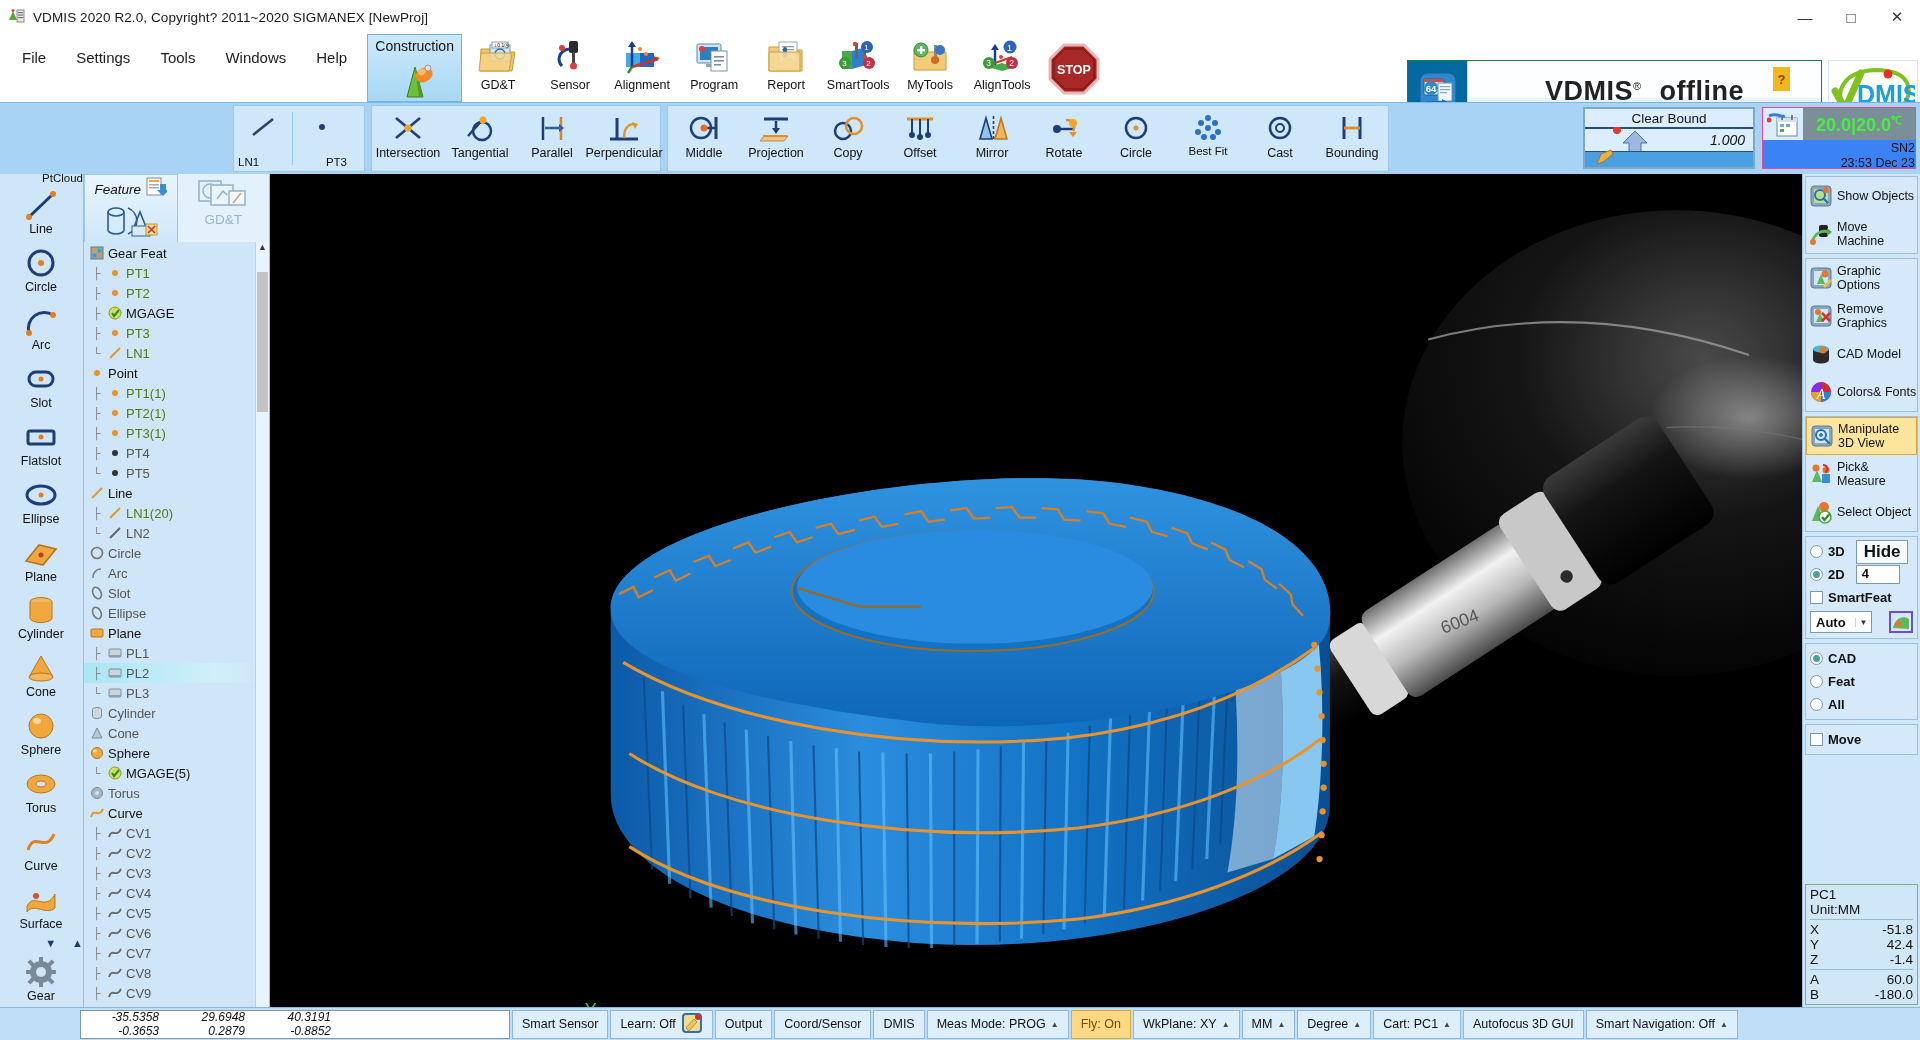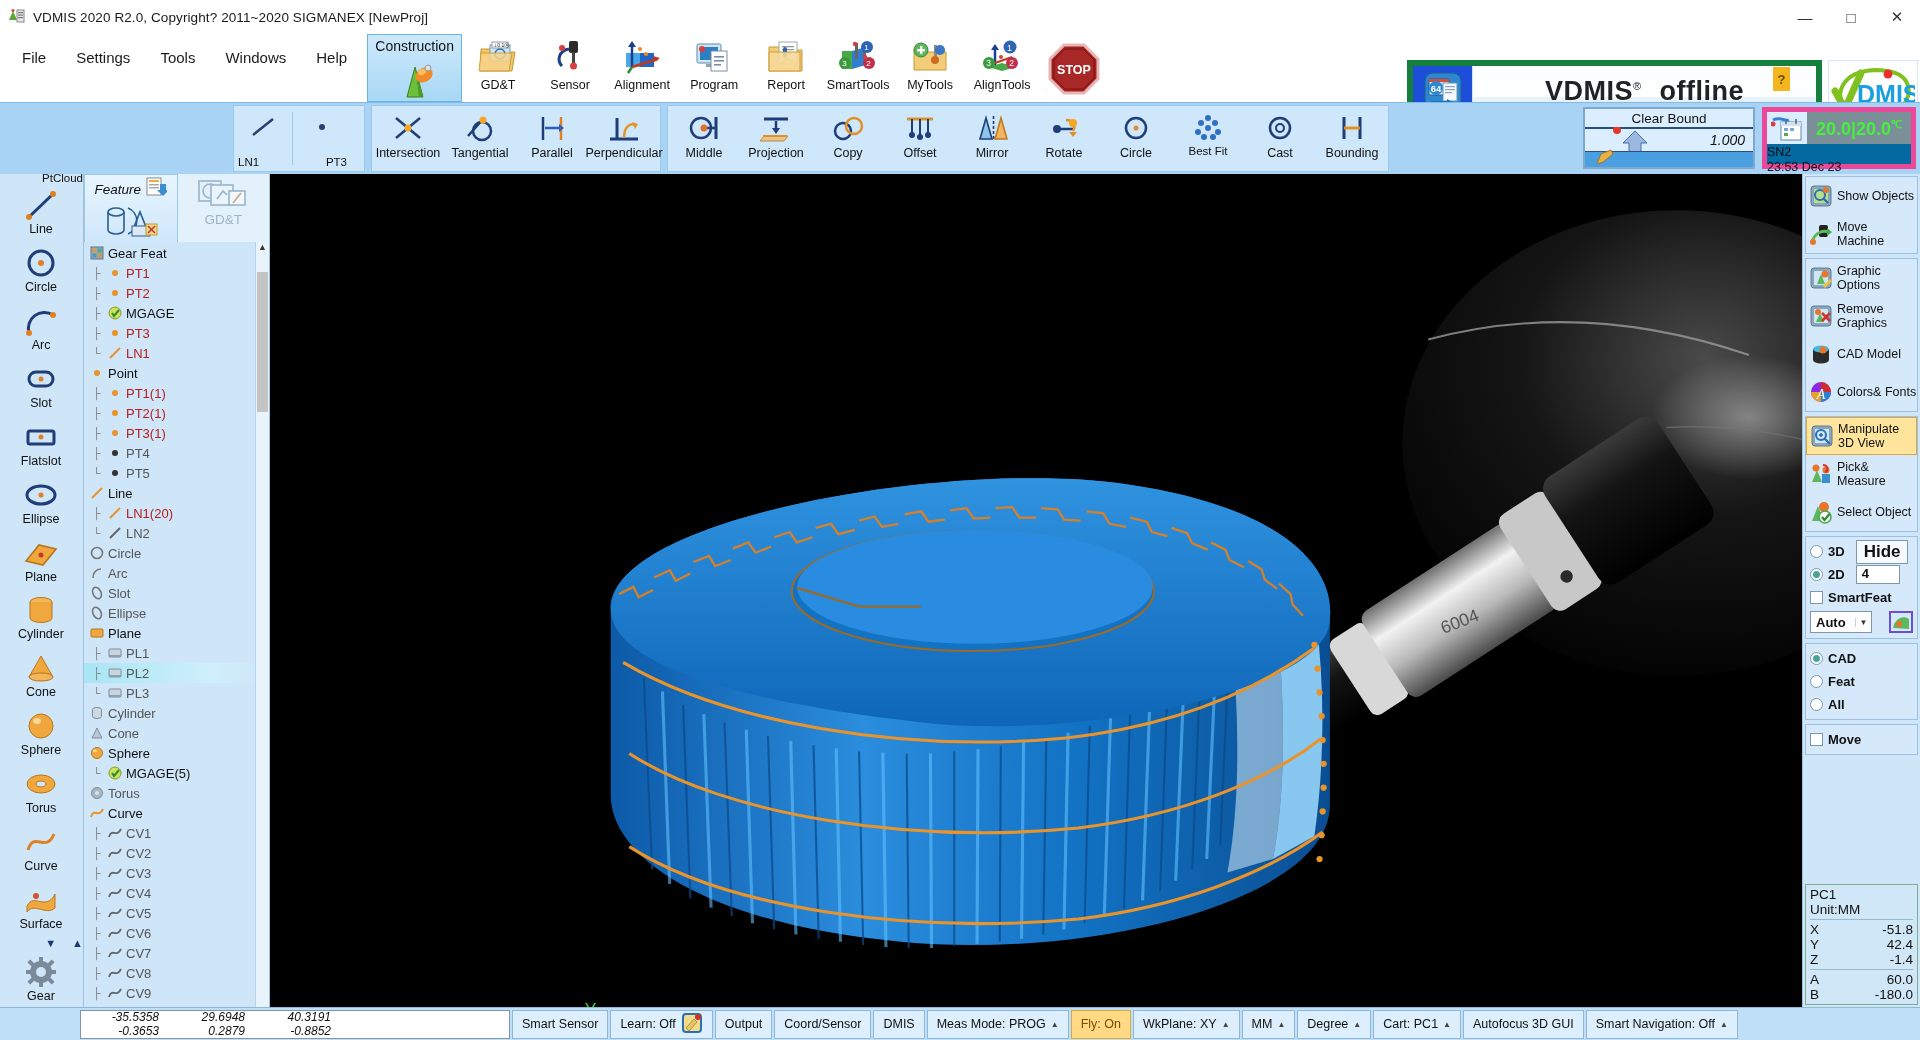--- a/index.html
+++ b/index.html
@@ -48,21 +48,21 @@
   .rtool.sel {
     background: linear-gradient(#cde9fb, #a8d8f5);
     border: 1px solid #6cb4e4;
   }
   .rtool.sel .rlabel { position: absolute; top: 2px; font-size: 14px; }
   .rtool.sel .ricon { margin-top: 22px; width: 44px; height: 40px; }
 
   
   .status-box {
     position: absolute; left: 1407px; top: 26px; width: 415px; height: 62px;
-    background: #1d4ed8; border: 6px solid #15803d; display: flex; align-items: stretch;
+    background: #0369a1; border: 1px solid #15803d; display: flex; align-items: stretch;
   }
   .status-box .sb-icon { width: 60px; display: flex; align-items: center; justify-content: center;
      border-right: 1px solid #cfe2f3; }
   .status-box .sb-text {
     flex: 1; display: flex; align-items: center; justify-content: center;
     font-size: 27px; font-weight: bold; color: #222; letter-spacing: .5px; gap: 18px;
     background: linear-gradient(#fdfeff 62%, #e8f2fb 62%);
   }
   .status-box .reg { font-size: 11px; vertical-align: super; font-weight: normal;}
   .help-sq {
@@ -101,27 +101,27 @@
     background: #dbeeff; border: 2px solid #7fa8cc; display: flex; flex-direction: column;
   }
   .cb-title { text-align: center; font-size: 13.5px; color: #111; height: 20px; line-height: 19px;
      border-bottom: 2px solid #2a4f7c; }
   .cb-mid { flex: 1; display: flex; align-items: center; justify-content: flex-end;
      padding-right: 8px; font-size: 14px; font-style: italic; color: #111; position: relative; }
   .cb-bottom { height: 16px; background: #4a9fe0; border-top: 1px solid #2a4f7c; position: relative;}
 
   .tempbox {
     position: absolute; left: 1762px; top: 4px; width: 154px; height: 62px;
-    background: #0369a1; border: 5px solid #ec4899; display: flex; flex-direction: column;
+    background: #3b82f6; border: 1px solid #ec4899; display: flex; flex-direction: column;
   }
   .tempbox .temp-row { height: 32px; display: flex; align-items: center; background: #7b8f99; }
   .tempbox .temp-ico { width: 40px; height: 32px; background: #daedff; display: flex; align-items: center; justify-content: center;}
   .tempbox .temp-val { flex: 1; color: #46f03c; font-size: 18px; text-align: center; font-weight: 600; }
   .tempbox .temp-val sup { font-size: 11px; }
-  .tempbox .sn { text-align: left; font-size: 12.5px; color: #111; line-height: 14px; margin-top: 1px;}
+  .tempbox .sn { text-align: right; font-size: 12.5px; color: #111; line-height: 14px; margin-top: 1px;}
 
   
   .main { flex: 1; display: flex; position: relative; min-height: 0; }
 
   
   .leftstrip {
     width: 84px; background: #cfe5f8; display: flex; flex-direction: column;
     align-items: flex-end; overflow: hidden; border-right: 1px solid #9cc0dd;
     position: relative;
   }
@@ -148,21 +148,21 @@
   .tp-tab.inactive { background: #e3f1fd; color: #9ab4c9; }
   .tp-tab.inactive .ttitle { color: #9ab4c9; font-style: normal; }
   .tree {
     flex: 1; overflow: hidden; position: relative; background: #cfe5f8;
     font-size: 13px; padding-top: 1px;
   }
   .tnode { height: 20px; display: flex; align-items: center; white-space: nowrap; padding-left: 4px;}
   .tnode .tindent { width: 18px; display: inline-block; text-align: center; color: #777; font-size: 11px; }
   .tnode .tico { width: 17px; display: flex; align-items: center; justify-content: center; }
   .tnode .tlab { margin-left: 3px; color: #111; }
-  .tnode.child .tlab { color: #b91c1c; }
+  .tnode.child .tlab { color: #4d7c0f; }
   .tnode.gray .tlab { color: #555; }
   .tnode.sel { background: linear-gradient(90deg,#a9e6f5,#cfeffa 70%, #cfe5f8); }
   .treescroll {
     position: absolute; right: 0; top: 0; width: 14px; bottom: 0; background: #e9f3fb;
     border-left: 1px solid #b9d4ea;
   }
   .treescroll .thumb { position: absolute; top: 30px; left: 1px; right: 1px; height: 140px; background: #c3c3c3; }
   .treescroll .arw { height: 14px; text-align: center; font-size: 9px; color: #333; }
 
   

